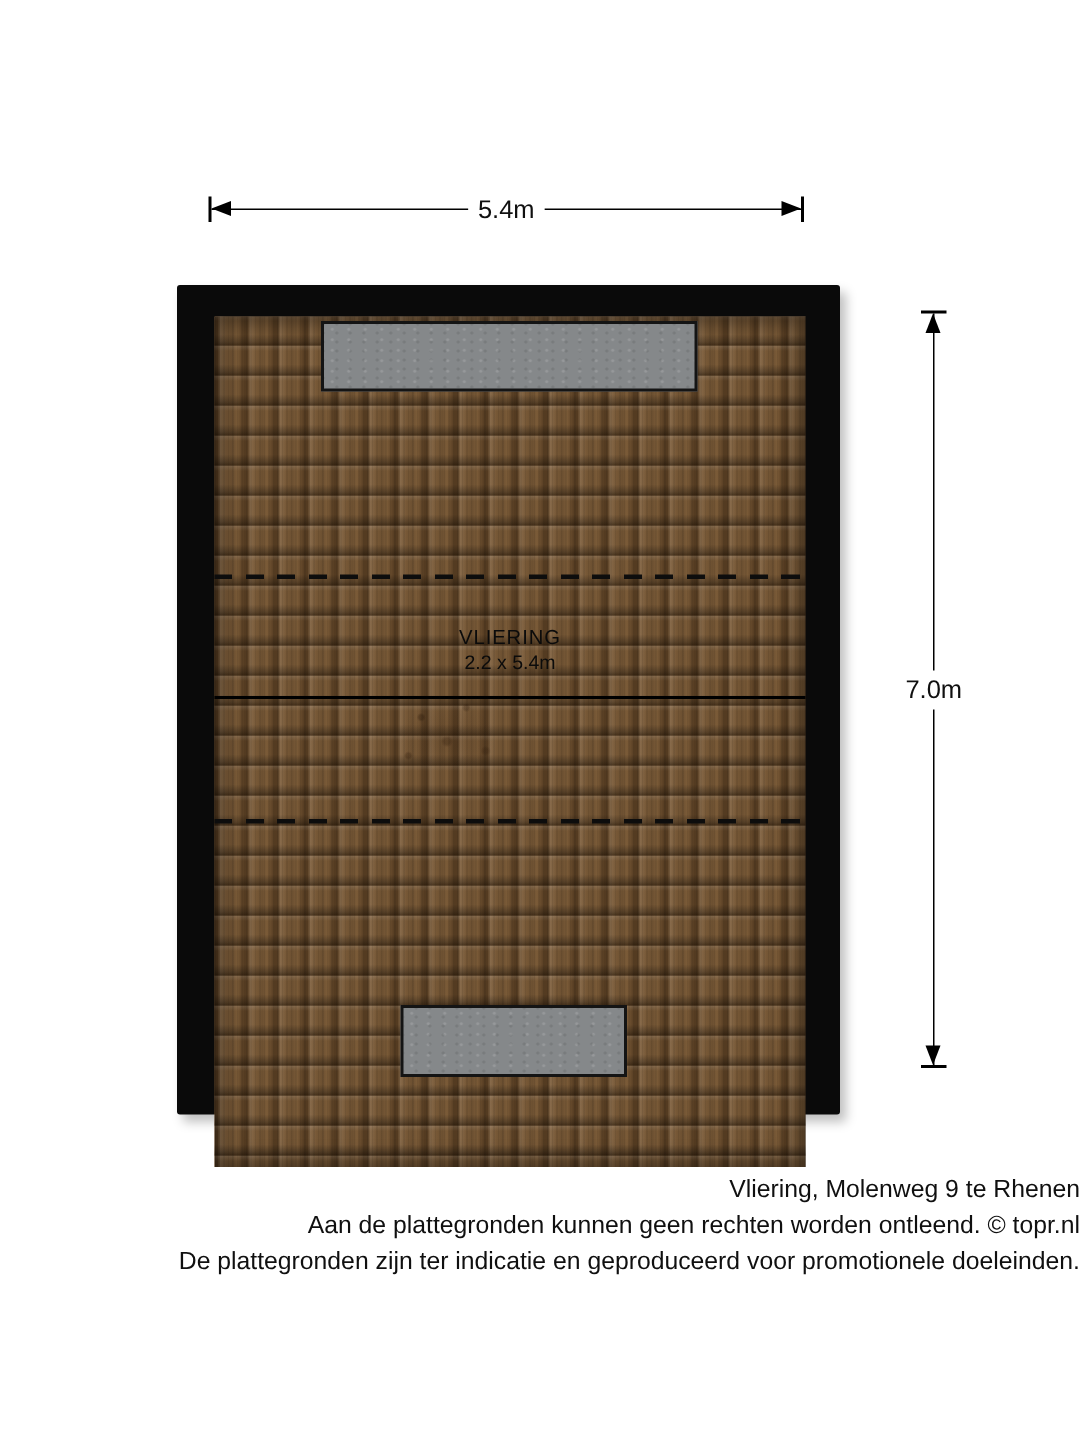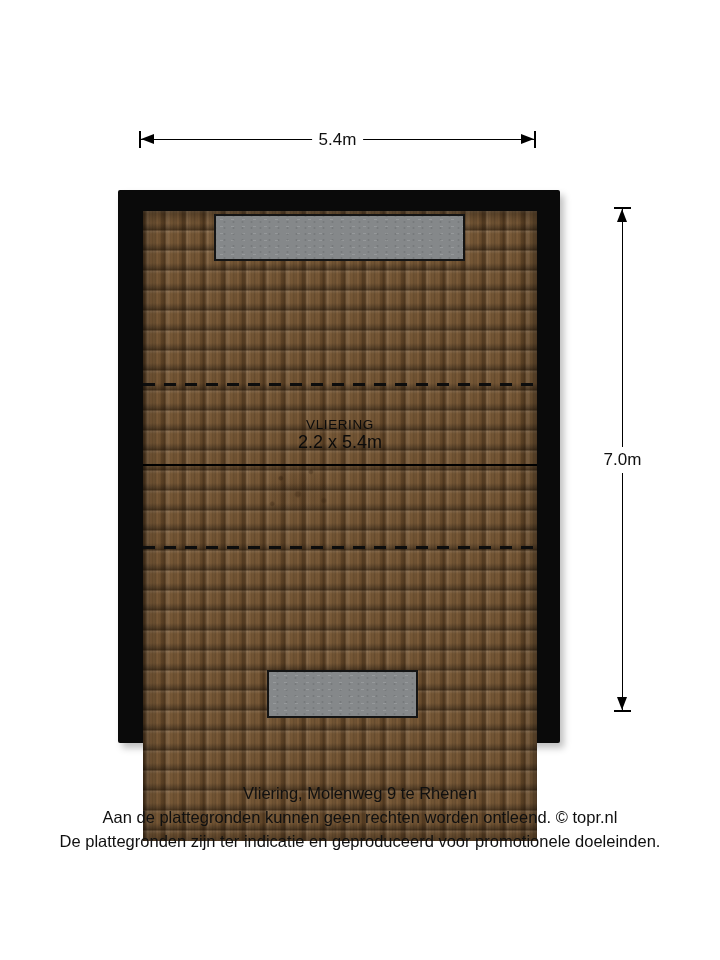--- a/index.html
+++ b/index.html
@@ -34,21 +34,21 @@
   .dim-v .endbar.top{top:0;}
   .dim-v .endbar.bottom{bottom:0;}
   .dim-v .tri{position:absolute;left:3px;width:0;height:0;border-left:5.5px solid transparent;border-right:5.5px solid transparent;}
   .dim-v .tri.up{top:2px;border-bottom:13px solid var(--dimension-line);}
   .dim-v .tri.down{bottom:2px;border-top:13px solid var(--dimension-line);}
   .dim-v .dim-label{padding:3px 2px;}
 
   
   .plan{position:absolute;left:118px;top:190px;width:442px;height:553px;background:var(--frame);border-radius:2px;box-shadow:4px 5px 7px rgba(0,0,0,0.25);}
   .roof{
-    position:absolute;left:25px;top:21px;width:394px;height:630px;
+    position:absolute;left:25px;top:21px;width:394px;height:567px;
     background-color:var(--tile-base);
     background-image:
       repeating-linear-gradient(90deg, rgba(0,0,0,0.07) 0 1px, rgba(0,0,0,0) 1px 3px),
       repeating-linear-gradient(180deg,
         rgba(255,255,255,0.10) 0px, rgba(255,255,255,0.00) 3px,
         rgba(0,0,0,0.00) 12px, rgba(0,0,0,0.26) 17px,
         rgba(20,10,0,0.48) 19px, rgba(255,255,255,0.10) 20px),
       repeating-linear-gradient(90deg,
         rgba(30,15,0,0.42) 0px, rgba(30,15,0,0.42) 2px,
         rgba(255,255,255,0.09) 4px, rgba(0,0,0,0.04) 8px,
@@ -69,35 +69,35 @@
   .skylight.bottom{left:124px;top:459px;width:151px;height:48px;}
 
   .plan-line{position:absolute;left:0;width:100%;}
   .plan-line.dashed{height:3px;background-image:repeating-linear-gradient(90deg,#0d0d0d 0 12px,transparent 12px 21px);}
   .plan-line.dash-1{top:172px;}
   .plan-line.dash-2{top:335px;}
   .plan-line.ridge{top:253px;height:2px;background:#000;}
 
   .room-label{position:absolute;left:0;right:0;top:206px;text-align:center;color:#0b0b0b;}
   .room-name{display:block;font-size:13.5px;line-height:16px;letter-spacing:0.6px;}
-  .room-size{display:block;font-size:18px;line-height:16px;margin-top:1px;}
+  .room-size{display:block;font-size:13px;line-height:16px;margin-top:1px;}
 
   .stain{
     position:absolute;left:112px;top:248px;width:86px;height:64px;pointer-events:none;
     background-image:
       radial-gradient(circle at 30% 30%, rgba(35,18,4,0.30) 1.5px, transparent 3px),
       radial-gradient(circle at 65% 20%, rgba(35,18,4,0.26) 1.5px, transparent 3px),
       radial-gradient(circle at 50% 55%, rgba(35,18,4,0.24) 2px, transparent 4px),
       radial-gradient(circle at 20% 70%, rgba(35,18,4,0.26) 1.5px, transparent 3px),
       radial-gradient(circle at 80% 65%, rgba(35,18,4,0.22) 1.5px, transparent 3.5px),
       radial-gradient(closest-side, rgba(40,20,5,0.12), transparent 75%);
   }
 
   
-  .caption{position:absolute;left:0;top:781px;width:720px;text-align:center;font-size:16.5px;line-height:24px;color:var(--text);}
+  .caption{position:absolute;left:0;top:781px;width:720px;text-align:right;font-size:16.5px;line-height:24px;color:var(--text);}
 </style>
 </head>
 <body>
 
 <div class="page">
 
   <div class="dim-h">
     <div class="endbar left"></div>
     <div class="dim-line"></div>
     <div class="tri left"></div>

